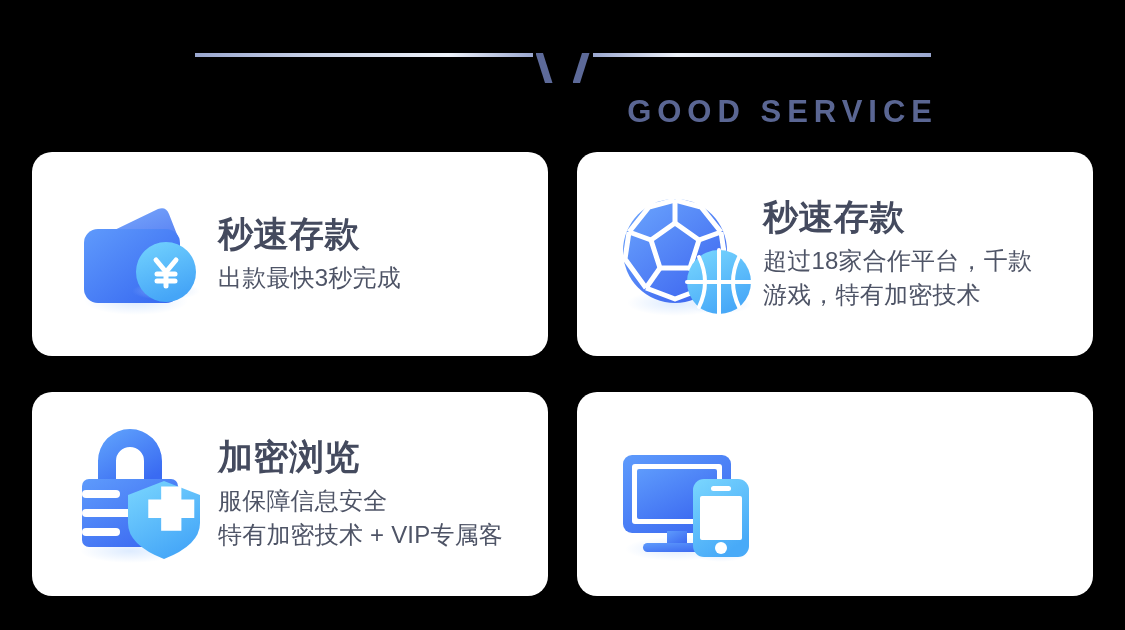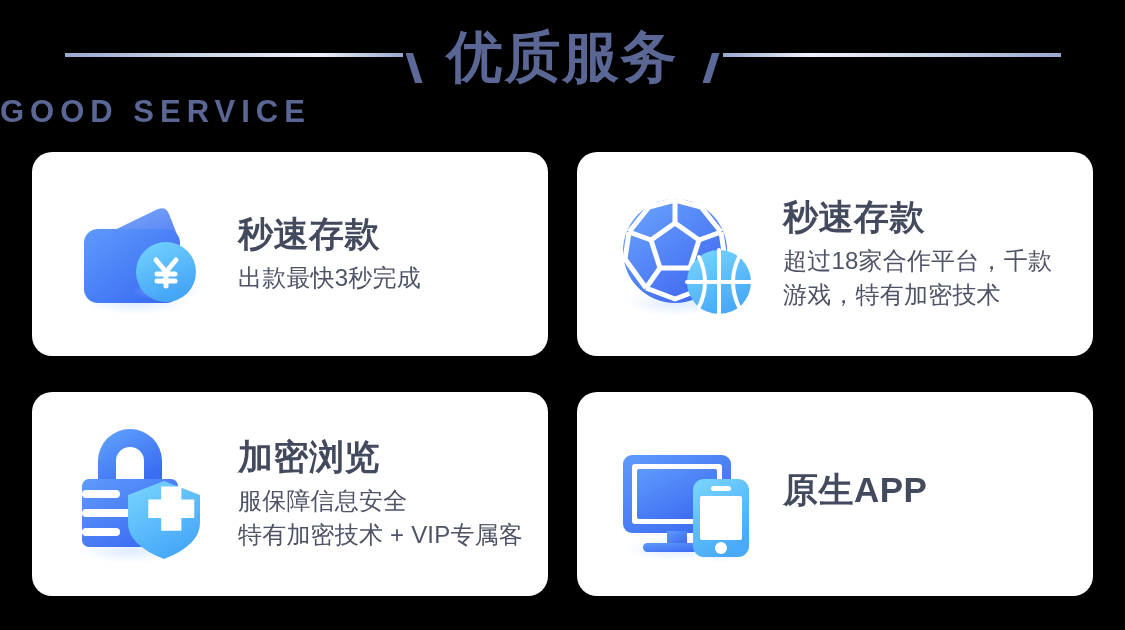--- a/index.html
+++ b/index.html
@@ -45,21 +45,21 @@
     clip-path: polygon(56% 0, 100% 0, 44% 100%, 0 100%);
   }
 
   .title-cn {
     font-size: 56px; font-weight: 700; color: #5a6693;
     letter-spacing: 2px; line-height: 1; white-space: nowrap;
     padding: 0 14px; font-family: "Liberation Sans", "DejaVu Sans", sans-serif;
   }
   .title-en {
     position: absolute; left: 0; top: 96px; width: 938px;
-    text-align: left;
+    text-align: right;
     font-size: 31px; font-weight: 700; color: #5a6693;
     letter-spacing: 6px; line-height: 1;
   }
 
   
   .grid {
     position: absolute; left: 32px; top: 152px;
     width: 1061px; height: 450px;
     display: grid;
     grid-template-columns: 516px 516px;
@@ -71,21 +71,21 @@
     border-radius: 20px;
     position: relative;
     display: flex; align-items: center;
     padding-left: 34px;
     overflow: hidden;
   }
   .icon-wrap {
     width: 150px; height: 150px; flex: none;
     position: relative;
   }
-  .card-text { margin-left: 22px; padding-right: 14px; }
+  .card-text { margin-left: 2px; padding-right: 14px; }
   .card-title {
     font-size: 35px; font-weight: 700; color: #444a5e;
     line-height: 1.12; letter-spacing: 0.5px; white-space: nowrap;
   }
   .card-desc {
     font-size: 24px; font-weight: 400; color: #4e5466;
     line-height: 1.38; margin-top: 8px;
     letter-spacing: 0.2px;
   }
   .card-desc span { display: block; white-space: nowrap; }
@@ -98,21 +98,20 @@
 <div class="page">
 
   <div class="header">
     <div class="header-row">
 
       <div class="deco deco-left">
         <div class="deco-line"></div>
         <div class="deco-tick"></div>
       </div>
 
-      <div class="title-cn">优质服务</div>
 
       <div class="deco deco-right">
         <div class="deco-line"></div>
         <div class="deco-tick"></div>
       </div>
 
     </div>
     <div class="title-en">GOOD SERVICE</div>
   </div>
 
@@ -275,20 +274,19 @@
           <rect x="56" y="112" width="20" height="14" fill="url(#gBlue4)"></rect>
           <rect x="32" y="124" width="68" height="9" rx="4.5" fill="url(#gBlue4)"></rect>
           <ellipse cx="110" cy="134" rx="28" ry="9" fill="url(#glow4)"></ellipse>
           <rect x="82" y="60" width="56" height="78" rx="11" fill="url(#gCyan4)"></rect>
           <rect x="100" y="67" width="20" height="5" rx="2.5" fill="#ffffff"></rect>
           <rect x="89" y="77" width="42" height="44" rx="2" fill="#ffffff"></rect>
           <circle cx="110" cy="129" r="6" fill="#ffffff"></circle>
         </svg>
       </div>
       <div class="card-text">
-        <div class="card-title">原生APP</div>
         <div class="card-desc">
         </div>
       </div>
     </div>
 
   </div>
 </div>
 
 </body></html>

